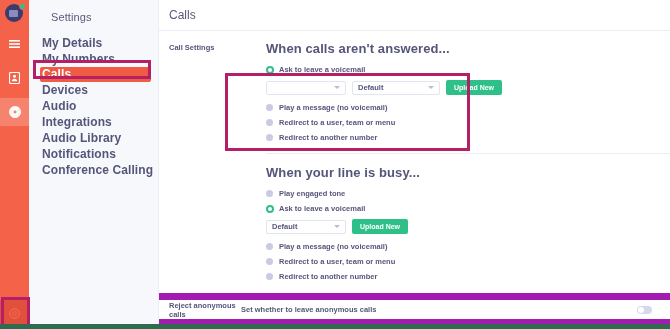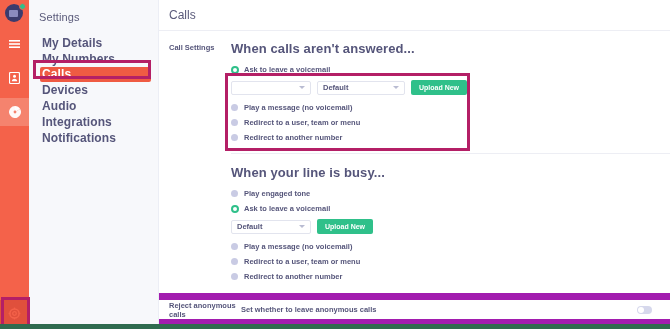--- a/index.html
+++ b/index.html
@@ -42,42 +42,42 @@
     background:#e0503c; margin-bottom:0px;
   }
 
   
   .sidebar {
     width:130px; flex:0 0 130px; background:#f7f8fb;
     height:329px; border-right:1px solid #eceef5; position:relative;
   }
   .sidebar-title {
     font-size:11px; color:#5a5a7a; font-weight:400;
-    padding:11px 0 0 10px; letter-spacing:.1px;
+    padding:11px 0 0 10px; letter-spacing:.1px;margin-left:12px;
   }
   .sidebar-list { margin-top:12px; }
   .sb-item {
     height:16px; line-height:16px; padding-left:13px;
     font-size:12px; font-weight:bold; color:#55557a;
     letter-spacing:.1px; margin-bottom:0px; white-space:nowrap;
   }
   .sb-item.active {
     background:#ef5b43; color:#ffffff; margin:0 7px 0 11px;
     padding-left:2px; border-radius:2px; height:15px; line-height:15px;
   }
 
   
   .main { flex:1; height:329px; background:#fff; position:relative; overflow:hidden; }
   .main-header {
     height:30px; display:flex; align-items:center;
     padding-left:10px; font-size:12px; color:#5a5a7a;
   }
   .hr { height:1px; background:#edeef4; width:100%; }
 
-  .section { display:flex; padding:10px 0 0 0; }
+  .section { display:flex; padding:10px 0 0 0;gap:35px; }
   .sec-label {
     width:72px; flex:0 0 72px; padding-left:10px;
     font-size:7.5px; font-weight:bold; color:#55557a; padding-top:2px;
   }
   .sec-body { flex:1; padding-left:0px; }
 
   .group-title {
     font-size:13px; font-weight:bold; color:#55557a;
     margin-bottom:7px; letter-spacing:.1px;
   }
@@ -210,21 +210,23 @@
 
   <div class="sidebar">
     <div class="sidebar-title">Settings</div>
     <div class="sidebar-list">
       <div class="sb-item">My Details</div>
       <div class="sb-item">My Numbers</div>
       <div class="sb-item active">Calls</div>
       <div class="sb-item">Devices</div>
       <div class="sb-item">Audio</div>
       <div class="sb-item">Integrations</div>
+      <div class="sb-item">Audio Library</div>
       <div class="sb-item">Notifications</div>
+      <div class="sb-item">Conference Calling</div>
     </div>
   </div>
 
   <div class="main">
 
     <div class="main-header">
       <span>Calls</span>
     </div>
     <div class="hr"></div>
 

